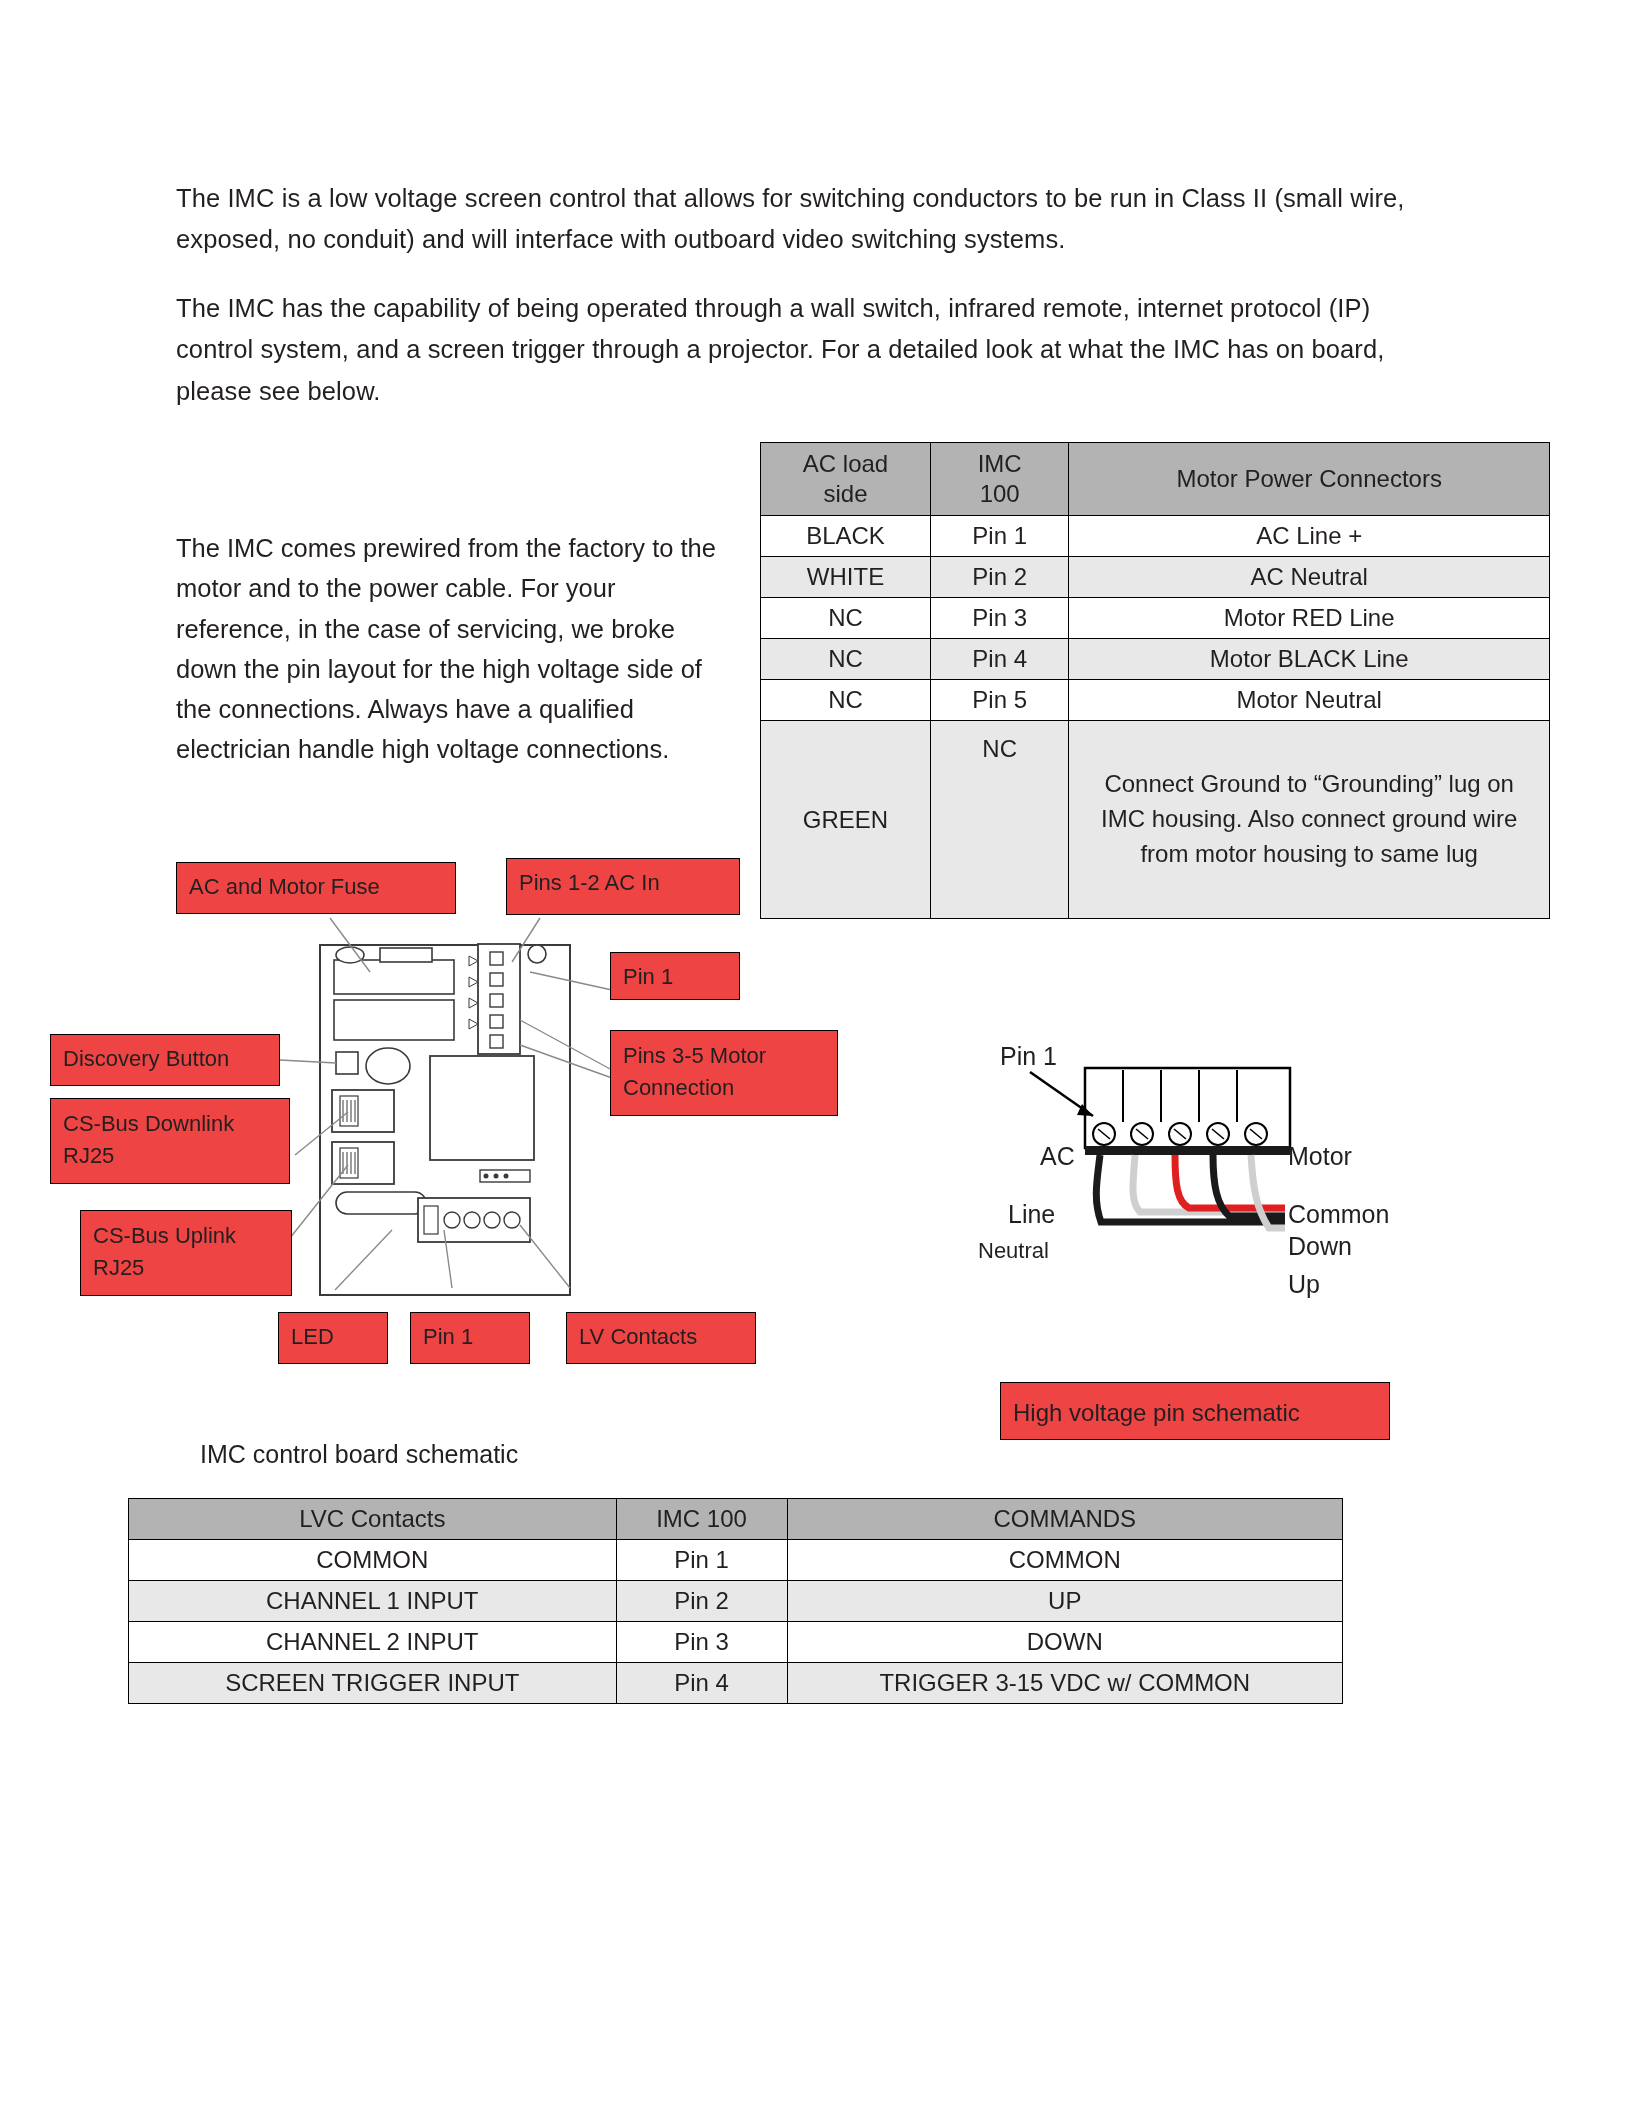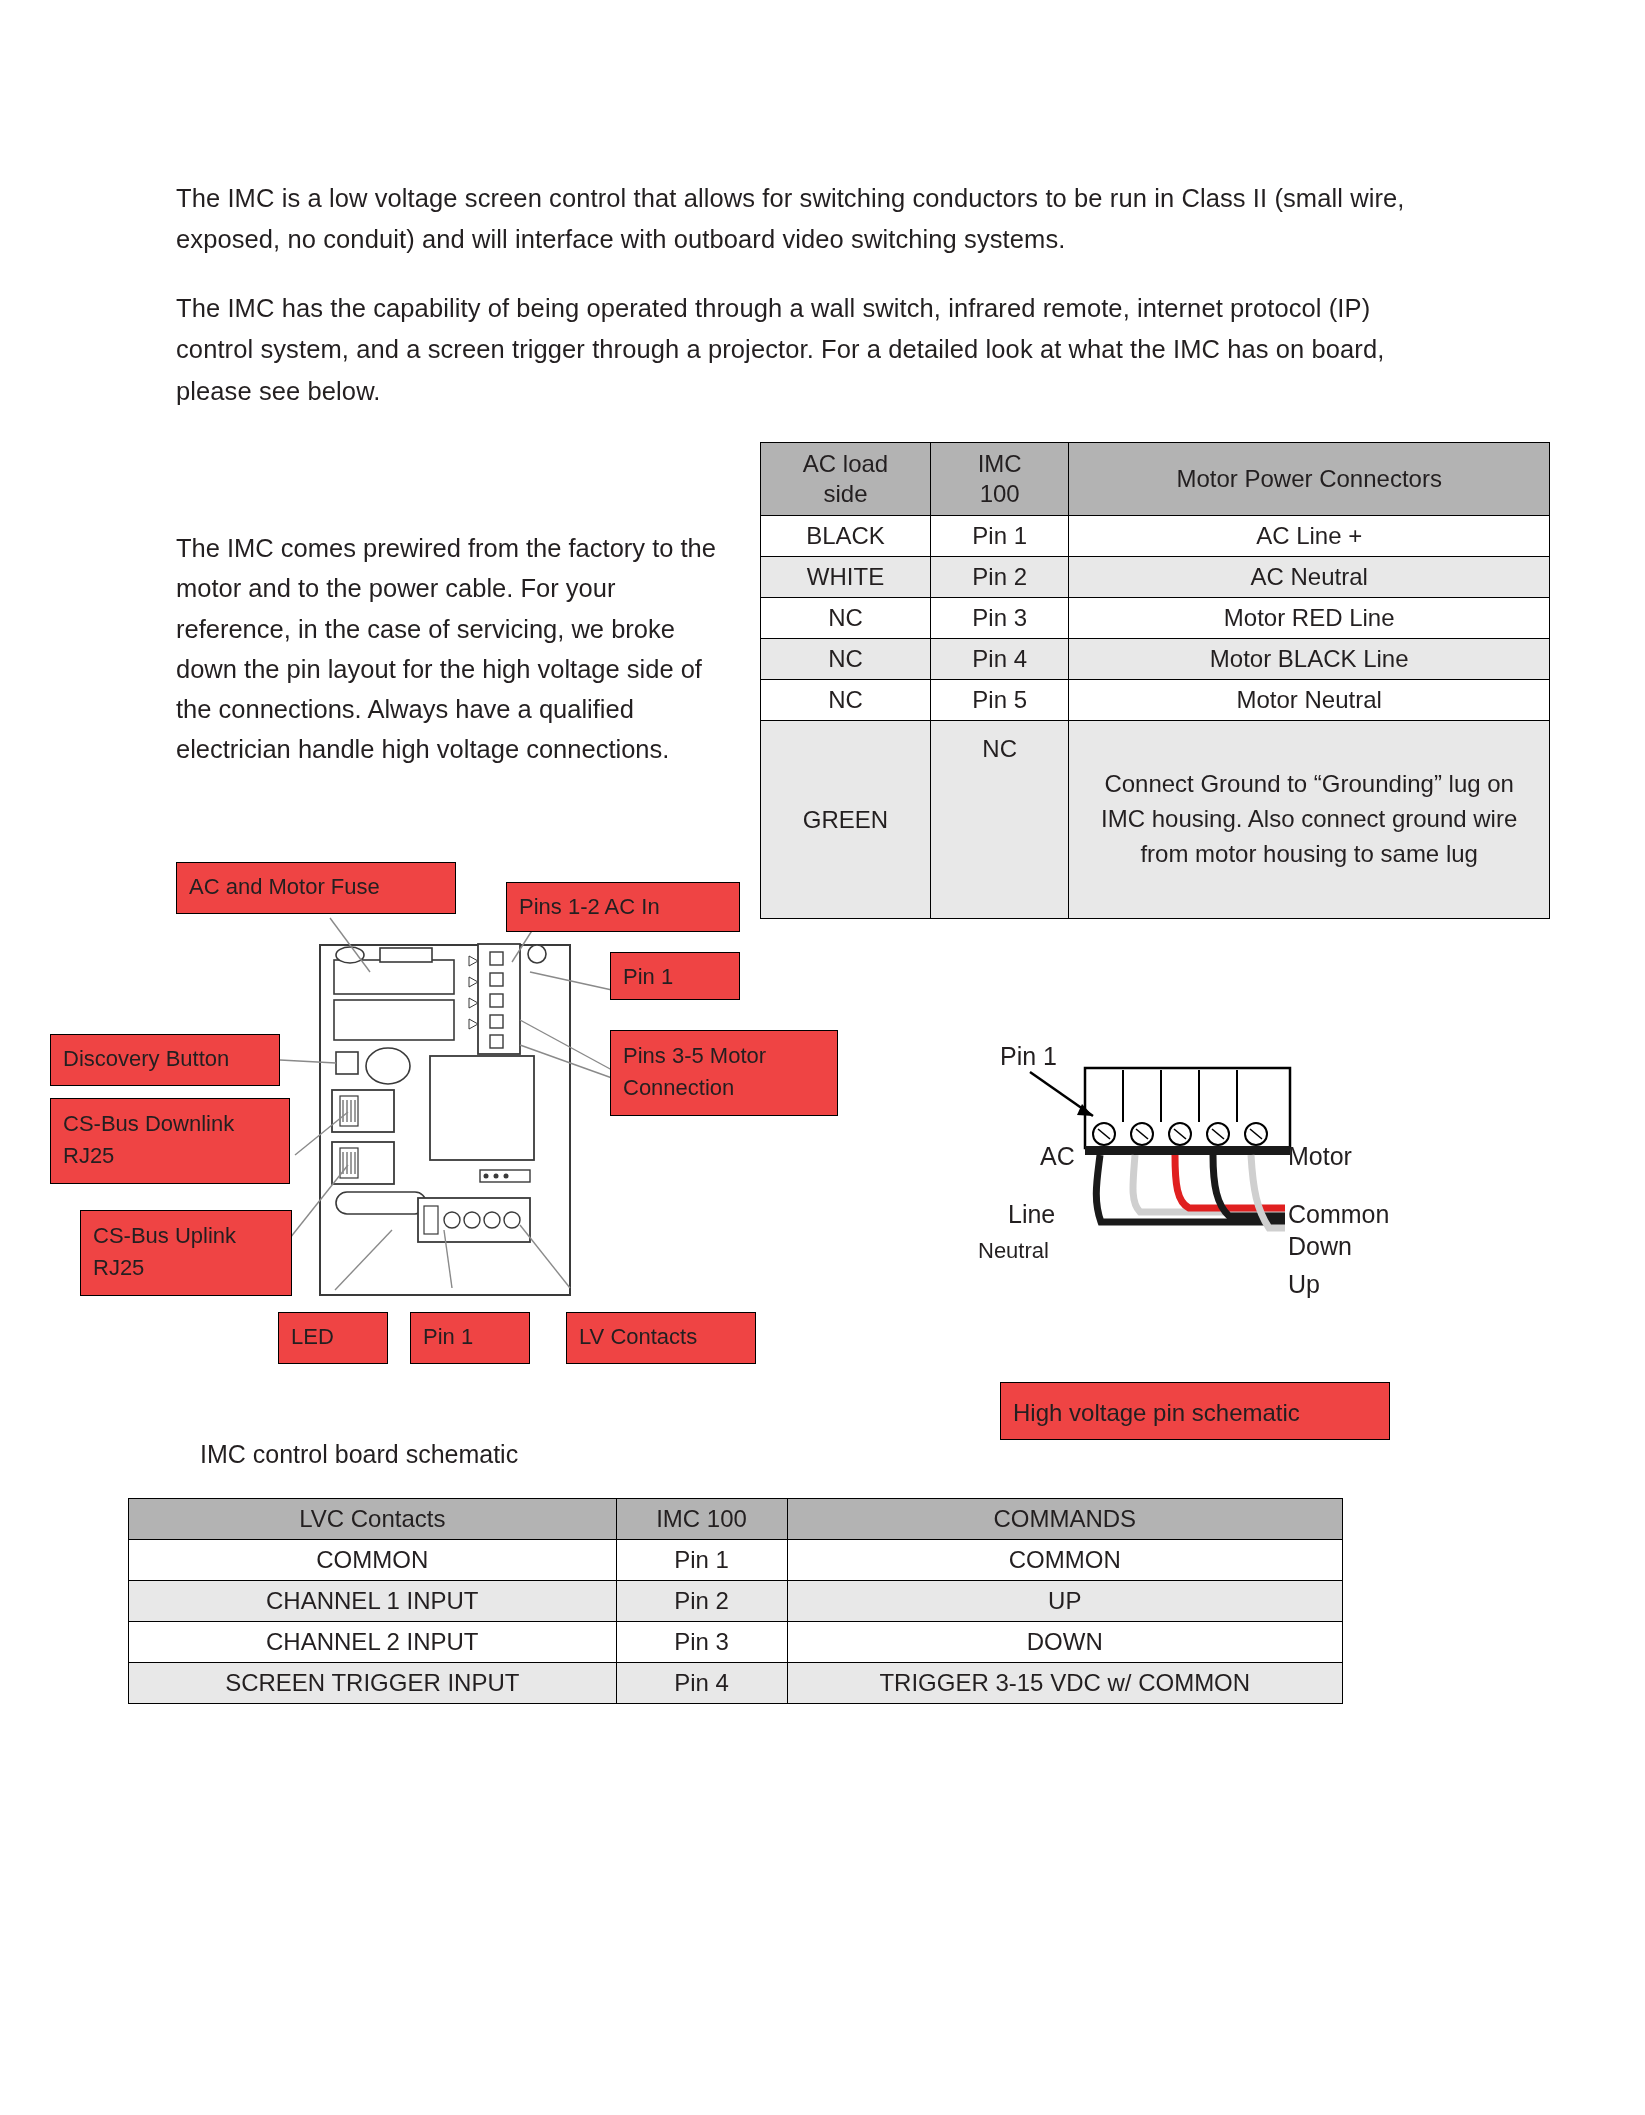--- a/index.html
+++ b/index.html
@@ -230,21 +230,21 @@
 
       <path d="M452 1288 L444 1230"></path>
 
       <path d="M570 1288 L520 1225"></path>
     </g>
   </svg>
 
   <div class="callout" style="left:176px; top:862px; width:280px; height:52px;">
     <span>AC and Motor Fuse</span>
   </div>
-  <div class="callout" style="left:506px; top:858px; width:234px; height:50px;margin-top:24px;">
+  <div class="callout" style="left:506px; top:858px; width:234px; height:57px;">
     <span>Pins 1-2 AC In</span>
   </div>
   <div class="callout" style="left:610px; top:952px; width:130px; height:48px;">
     <span>Pin 1</span>
   </div>
   <div class="callout" style="left:50px; top:1034px; width:230px; height:52px;">
     <span>Discovery Button</span>
   </div>
   <div class="callout" style="left:610px; top:1030px; width:228px; height:86px; line-height:1.45;">
     <span>Pins 3-5 Motor Connection</span>

